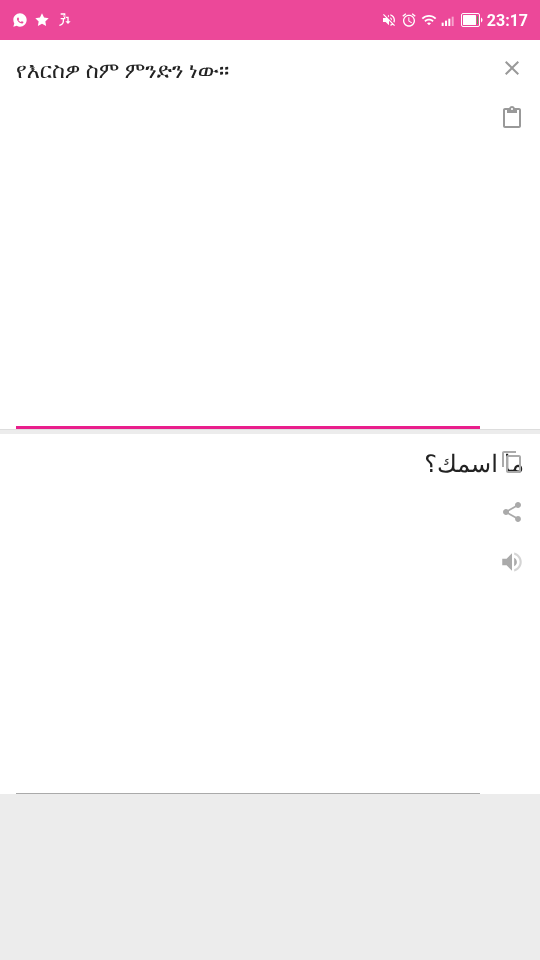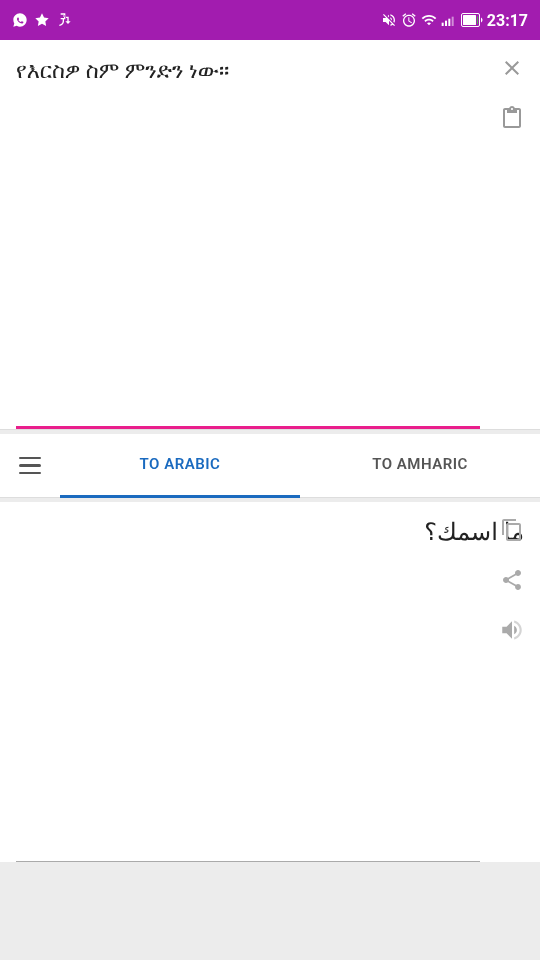--- a/index.html
+++ b/index.html
@@ -9,21 +9,21 @@
       height: 960px;
       background: #e0e0e0;
       font-family: 'Roboto', Arial, sans-serif;
       overflow: hidden;
     }
 
     
     .status-bar {
       width: 540px;
       height: 40px;
-      background: #a21caf;
+      background: #ec4899;
       display: flex;
       align-items: center;
       justify-content: space-between;
       padding: 0 12px;
       color: white;
       font-size: 15px;
     }
     .status-left {
       display: flex;
       align-items: center;
@@ -242,31 +242,20 @@
         </svg>
       </div>
       <div class="icon-btn" title="Paste">
         <svg width="24" height="24" viewBox="0 0 24 24" fill="#999">
           <path d="M19 2h-4.18C14.4.84 13.3 0 12 0c-1.3 0-2.4.84-2.82 2H5c-1.1 0-2 .9-2 2v16c0 1.1.9 2 2 2h14c1.1 0 2-.9 2-2V4c0-1.1-.9-2-2-2zm-7 0c.55 0 1 .45 1 1s-.45 1-1 1-1-.45-1-1 .45-1 1-1zm7 18H5V4h2v3h10V4h2v16z"></path>
         </svg>
       </div>
     </div>
   </div>
 
-  <div class="toolbar">
-    <div class="menu-btn">
-      <div class="hamburger">
-        <span></span>
-        <span></span>
-        <span></span>
-      </div>
-    </div>
-    <div class="tab-btn active">TO ARABIC</div>
-    <div class="tab-btn">TO AMHARIC</div>
-  </div>
 
   <div class="output-card">
     <div class="output-text">ما اسمك؟</div>
     <div class="output-actions">
       <div class="icon-btn" title="Copy">
         <svg width="24" height="24" viewBox="0 0 24 24" fill="#aaa">
           <path d="M16 1H4c-1.1 0-2 .9-2 2v14h2V3h12V1zm3 4H8c-1.1 0-2 .9-2 2v14c0 1.1.9 2 2 2h11c1.1 0 2-.9 2-2V7c0-1.1-.9-2-2-2zm0 16H8V7h11v14z"></path>
         </svg>
       </div>
       <div class="icon-btn" title="Share">

